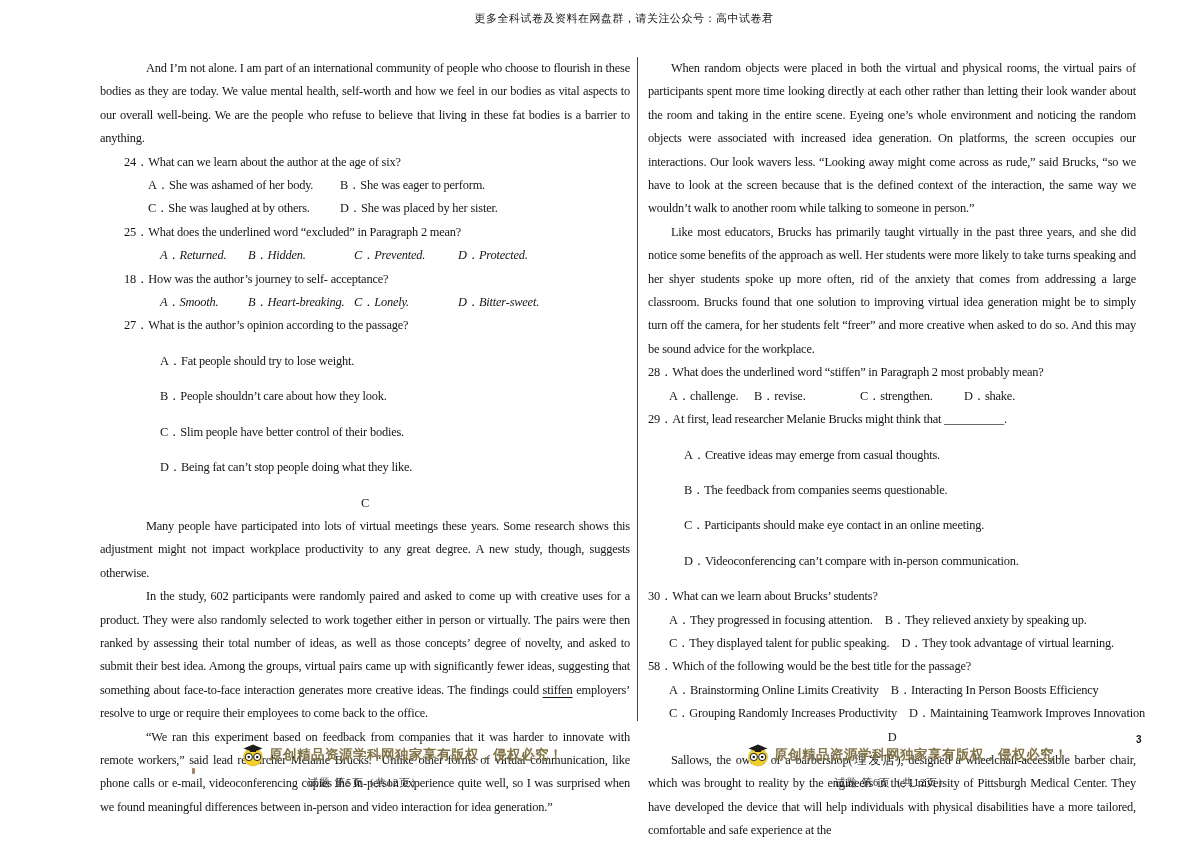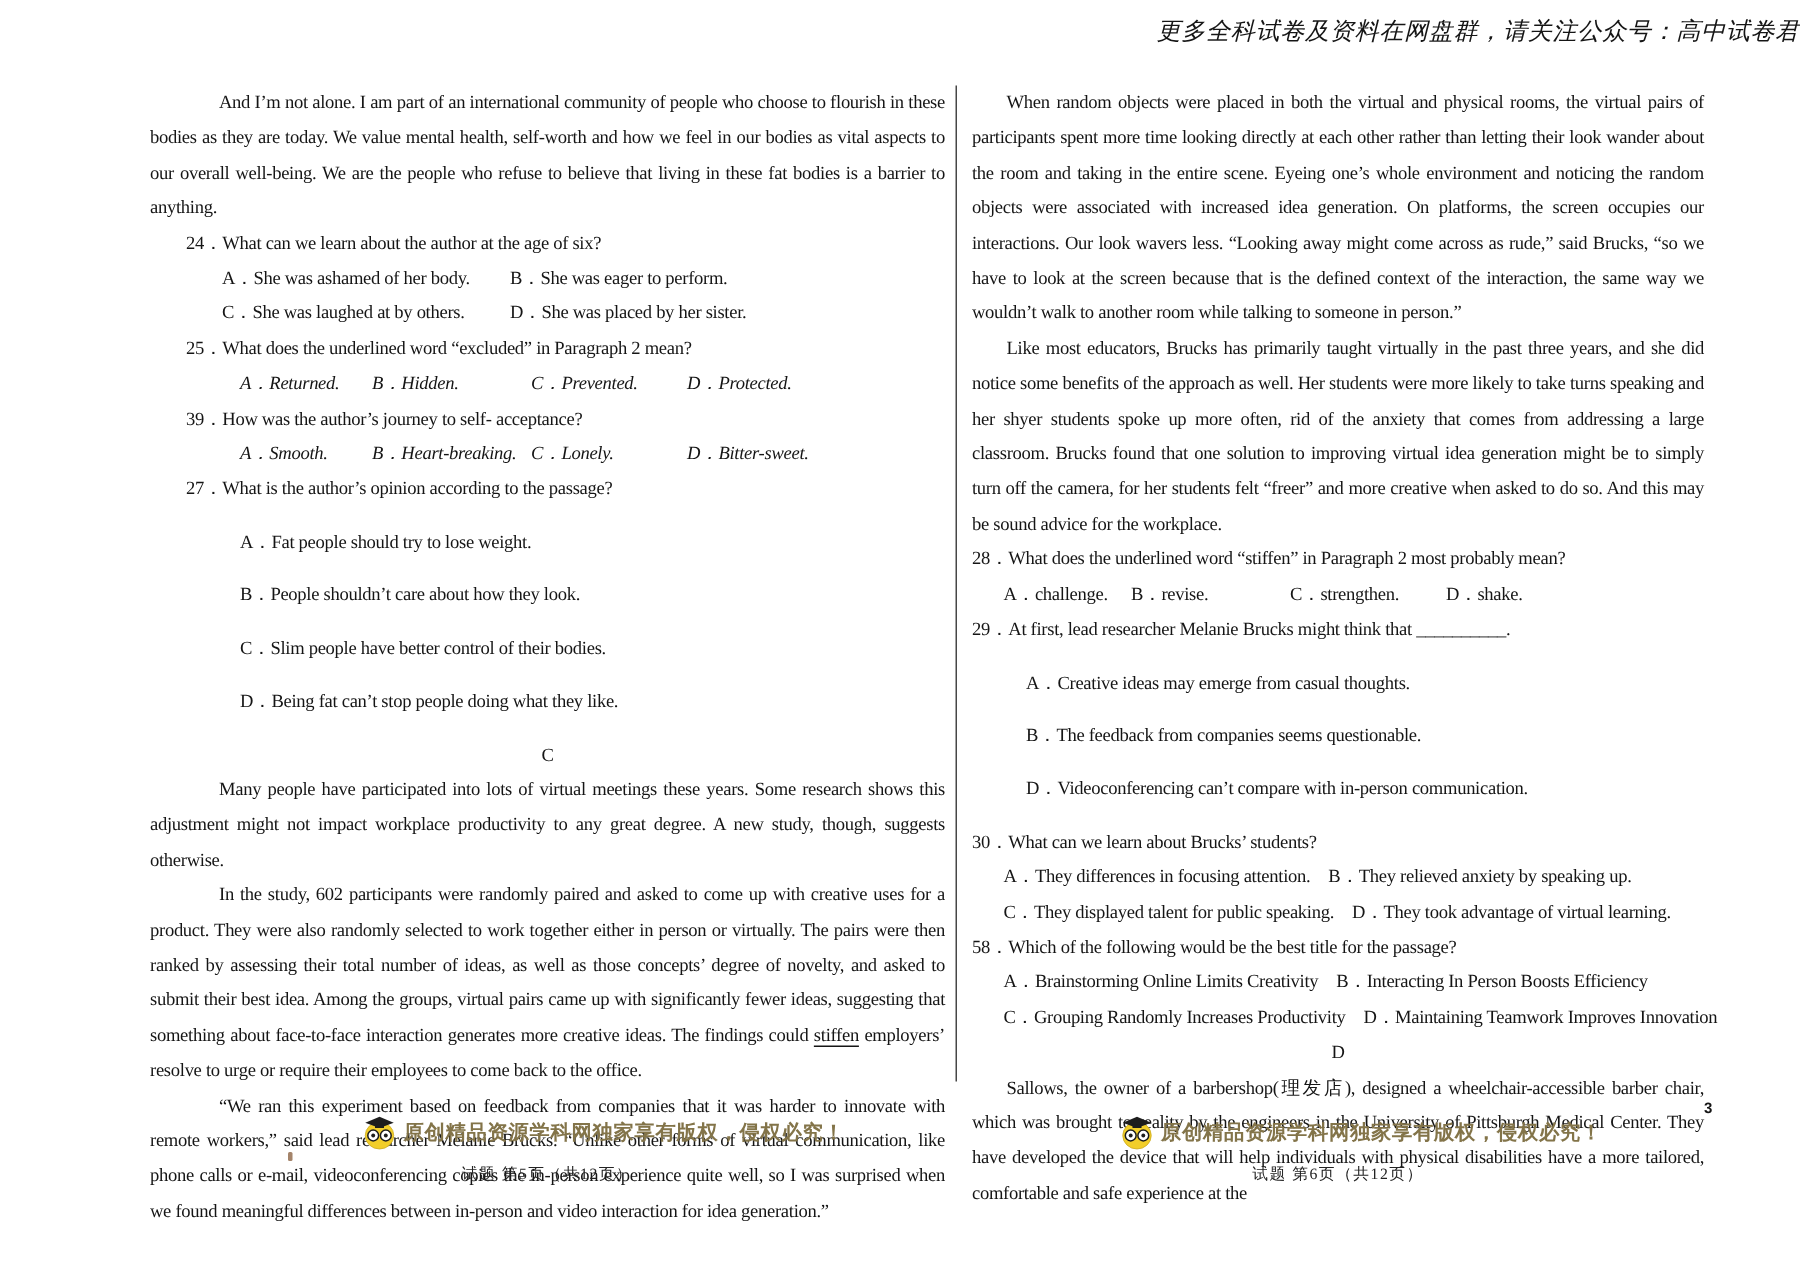--- a/index.html
+++ b/index.html
@@ -4,23 +4,22 @@
 <style>
   * { box-sizing: border-box; }
   html,body { margin:0; padding:0; }
   body {
     width:1200px; height:849px; background:#ffffff;
     font-family:"Liberation Serif","DejaVu Serif",serif;
     color:#151515; position:relative; overflow:hidden;
   }
   .header {
     position:absolute; top:11px; left:0; width:100%;
-    text-align:right; font-size:16px; text-indent:48px;
+    text-align:center; font-size:11px; text-indent:48px;
     letter-spacing:0.5px;
-    font-style:italic;
   }
   .divider {
     position:absolute; left:637px; top:57px; height:664px; width:0;
     border-left:1px solid #474747;
   }
   .col {
     position:absolute; top:57px;
     font-size:12.4px; line-height:23.4px; letter-spacing:-0.2px;
   }
   .col-left  { left:100px; width:530px; }
@@ -87,21 +86,21 @@
     </div>
 
     <div class="qline">25．What does the underlined word “excluded” in Paragraph 2 mean?</div>
     <div class="opts4">
       <span class="opt">A．Returned.</span>
       <span class="opt">B．Hidden.</span>
       <span class="opt">C．Prevented.</span>
       <span class="opt">D．Protected.</span>
     </div>
 
-    <div class="qline">39．How was the author’s journey to self- acceptance?</div>
+    <div class="qline">18．How was the author’s journey to self- acceptance?</div>
     <div class="opts4">
       <span class="opt">A．Smooth.</span>
       <span class="opt">B．Heart-breaking.</span>
       <span class="opt">C．Lonely.</span>
       <span class="opt">D．Bitter-sweet.</span>
     </div>
 
     <div class="qline">27．What is the author’s opinion according to the passage?</div>
     <div class="optstack">A．Fat people should try to lose weight.</div>
     <div class="optstack">B．People shouldn’t care about how they look.</div>
@@ -123,25 +122,26 @@
     <div class="opts4">
       <span class="opt">A．challenge.</span>
       <span class="opt">B．revise.</span>
       <span class="opt">C．strengthen.</span>
       <span class="opt">D．shake.</span>
     </div>
 
     <div class="qline">29．At first, lead researcher Melanie Brucks might think that __________.</div>
     <div class="optstack">A．Creative ideas may emerge from casual thoughts.</div>
     <div class="optstack">B．The feedback from companies seems questionable.</div>
+    <div class="optstack">C．Participants should make eye contact in an online meeting.</div>
     <div class="optstack">D．Videoconferencing can’t compare with in-person communication.</div>
 
     <div class="qline">30．What can we learn about Brucks’ students?</div>
     <div class="optrow">
-      <span class="opt">A．They differences in focusing attention.</span>
+      <span class="opt">A．They progressed in focusing attention.</span>
       <span class="opt">B．They relieved anxiety by speaking up.</span>
     </div>
     <div class="optrow">
       <span class="opt">C．They displayed talent for public speaking.</span>
       <span class="opt">D．They took advantage of virtual learning.</span>
     </div>
 
     <div class="qline">58．Which of the following would be the best title for the passage?</div>
     <div class="optrow">
       <span class="opt">A．Brainstorming Online Limits Creativity</span>

